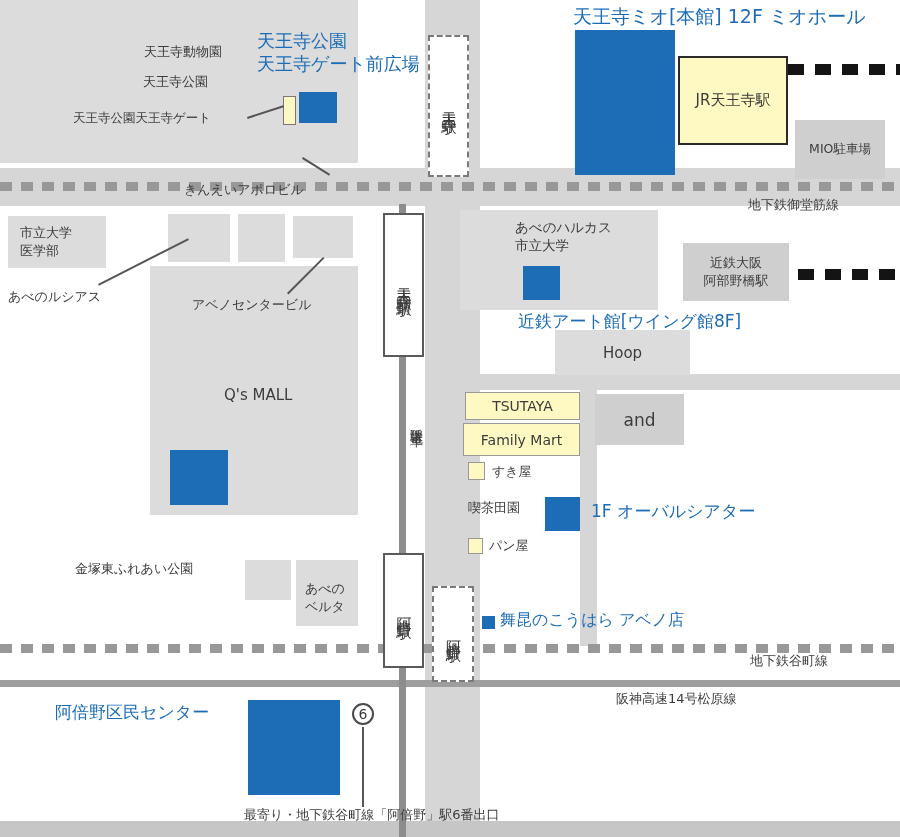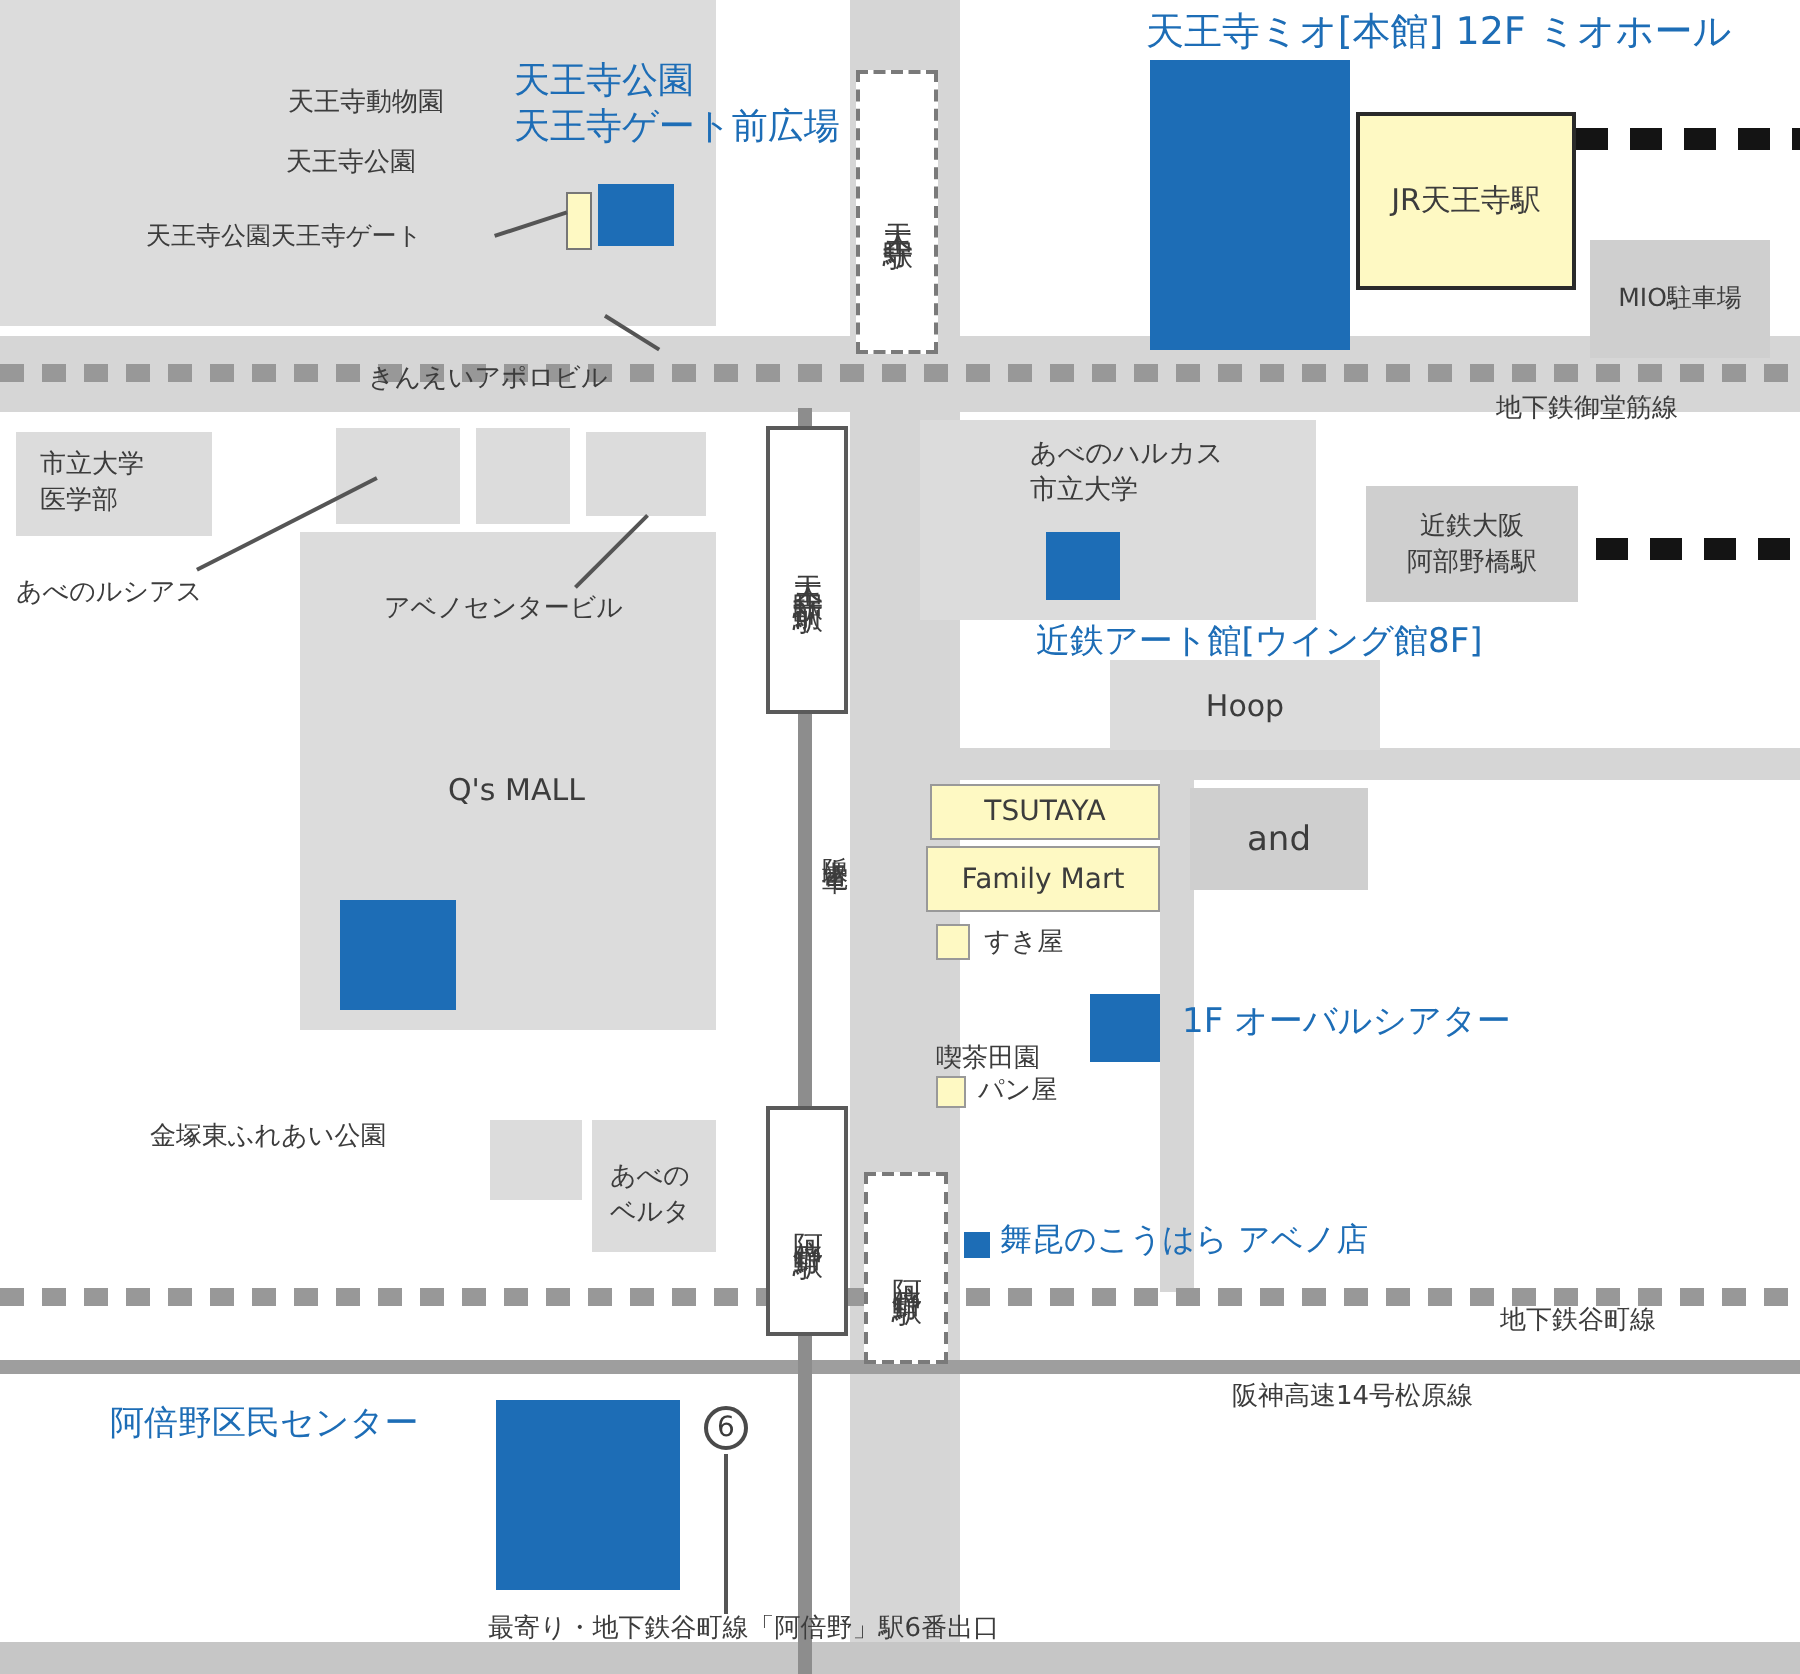--- a/index.html
+++ b/index.html
@@ -124,21 +124,21 @@
     <span>医学部</span>
   </div>
   <div class="lbl z5" style="left:8px;top:288px;">あべのルシアス</div>
   <div class="lbl z5" style="left:192px;top:296px;">アベノセンタービル</div>
   <div class="lbl z5" style="left:224px;top:385px;font-size:15px;">Q's MALL</div>
   <div class="lbl z5" style="left:515px;top:218px;font-size:13.5px;">
     <span>あべのハルカス</span><br>
     <span>市立大学</span>
   </div>
   <div class="lbl z5" style="left:492px;top:463px;">すき屋</div>
-  <div class="lbl z5" style="left:468px;top:499px;margin-top:22px;">喫茶田園</div>
+  <div class="lbl z5" style="left:468px;top:499px;">喫茶田園</div>
   <div class="lbl z5" style="left:489px;top:537px;">パン屋</div>
   <div class="vtext z5" style="left:407px;top:418px;">阪堺電車</div>
   <div class="lbl z5" style="left:75px;top:560px;">金塚東ふれあい公園</div>
   <div class="lbl z5" style="left:305px;top:580px;">
     <span>あべの</span><br>
     <span>ベルタ</span>
   </div>
   <div class="lbl z5" style="left:750px;top:652px;">地下鉄谷町線</div>
   <div class="lbl z5" style="left:616px;top:690px;">阪神高速14号松原線</div>
   <div class="lbl z5" style="left:244px;top:806px;">最寄り・地下鉄谷町線「阿倍野」駅6番出口</div>

